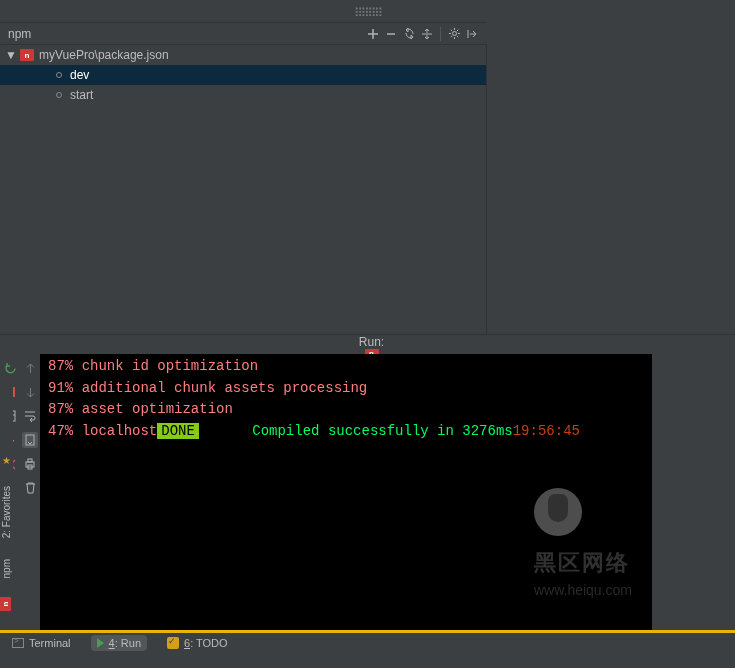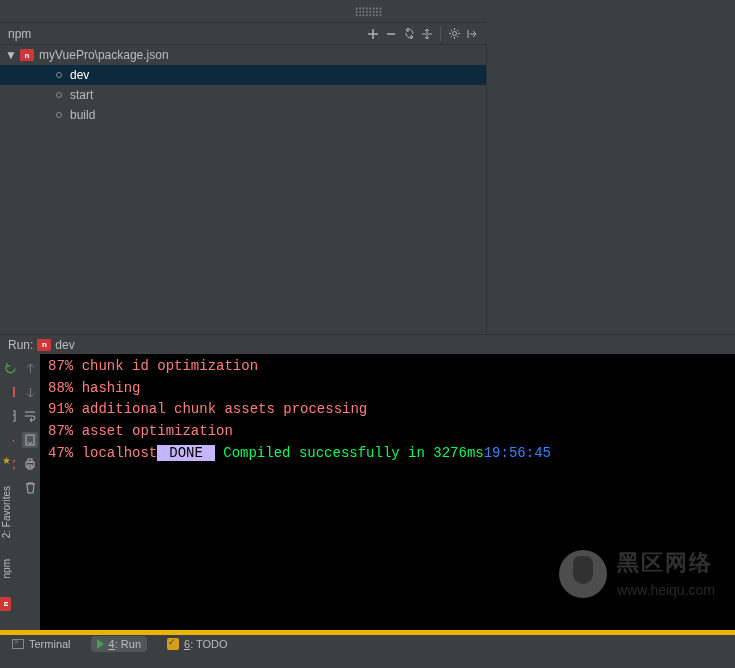--- a/index.html
+++ b/index.html
@@ -84,26 +84,27 @@
 }
 .run-header {
   height: 20px;
   background: #3c3f41;
   border-top: 1px solid #323232;
   display: flex;
   align-items: center;
   padding-left: 8px;
   color: #bbb;
   width: 735px;
+  flex-direction: column;
 }
 .run-header .npm-badge { margin: 0 4px; }
 .console-area {
   display: flex;
   height: 276px;
-  width: 735px;
+  width: 652px;
   background: #000;
   position: relative;
 }
 .console-left-tools {
   width: 20px;
   background: #3c3f41;
   display: flex;
   flex-direction: column;
   align-items: center;
   padding-top: 6px;
@@ -130,35 +131,35 @@
   background: #000;
   font-family: "Consolas", "Courier New", monospace;
   font-size: 14px;
   line-height: 1.55;
   padding: 2px 8px;
   color: #ff7f7f;
   overflow: hidden;
   position: relative;
 }
 .line { white-space: pre; }
-.green-txt { color: #00ff5a; }
+.green-txt { color: #00ff5a; margin-left: 45px; }
 .done-badge {
-  background: #c4b5fd; color: #000; padding: 0 12px;
-}
-.dim-time { color: #3b82f6; }
+  background: #84cc16; color: #000; padding: 0 4px;
+}
+.dim-time { color: #c2410c; }
 .info-badge {
   background: #b3b3ff; color: #fff; padding: 0 6px;
   display: inline-block;
 }
 .white-txt { color: #e4e4e4; }
 .bottom-bar {
   height: 23px;
   width: 735px;
   background: #3c3f41;
-  border-top: 5px solid #eab308;
+  border-top: 3px solid #eab308;
   display: flex;
   align-items: center;
   gap: 14px;
   padding-left: 6px;
   color: #bbb;
 }
 .bottom-item {
   display: flex; align-items: center; gap: 5px;
   cursor: pointer; padding: 2px 6px; font-size: 11px;
 }
@@ -190,23 +191,24 @@
   color: #bbb;
   cursor: pointer;
 }
 .star { color: #d4a017; font-size: 10px; }
 .watermark {
   position: absolute;
   right: 20px;
   bottom: 28px;
   opacity: 0.45;
   display: flex;
-  align-items: center;
+  align-items: flex-start;
   gap: 10px;
   pointer-events: none;
+  flex-direction: column;
 }
 .wm-circle {
   width: 48px; height: 48px; border-radius: 50%;
   background: #aaa; position: relative;
 }
 .wm-circle::after {
   content: ""; position: absolute; width: 20px; height: 28px;
   background: #6d6d6d; border-radius: 10px 10px 14px 14px;
   top: 6px; left: 14px;
 }
@@ -266,24 +268,20 @@
     <span>myVuePro\package.json</span>
   </div>
   <div class="tree-row child selected">
     <span class="bullet"></span>
     <span>dev</span>
   </div>
   <div class="tree-row child">
     <span class="bullet"></span>
     <span>start</span>
   </div>
-  <div class="tree-row child">
-    <span class="bullet"></span>
-    <span>build</span>
-  </div>
 </div>
 
 <div class="run-header">
   <span>Run:</span>
   <span class="npm-badge">n</span>
   <span>dev</span>
 </div>
 
 <div class="console-area">
   <div class="console-left-tools">
@@ -342,21 +340,20 @@
         </svg>
     </span>
     <span class="ctl">
       <svg width="11" height="12" viewBox="0 0 11 12">
           <path d="M1 2h9M3 2V1h5v1M2 2l1 9h5l1-9" stroke="#afb1b3" fill="none"></path>
         </svg>
     </span>
   </div>
   <div class="console-terminal">
     <div class="line"><span>87%</span> <span>chunk id optimization</span></div>
-    <div class="line"><span>88%</span> <span>hashing</span></div>
     <div class="line"><span>91%</span> <span>additional chunk assets processing</span></div>
     <div class="line"><span>87%</span> <span>asset optimization</span></div>
     <div class="line"><span>47%</span> <span>localhost</span><span class="done-badge">DONE</span> <span class="green-txt">Compiled successfully in 3276ms</span><span class="dim-time">19:56:45</span></div>
     <div class="line"> </div>
 
     <div class="watermark">
       <div class="wm-circle"></div>
       <div class="wm-text">
         <div class="big">黑区网络</div>
         <div class="small">www.heiqu.com</div>

